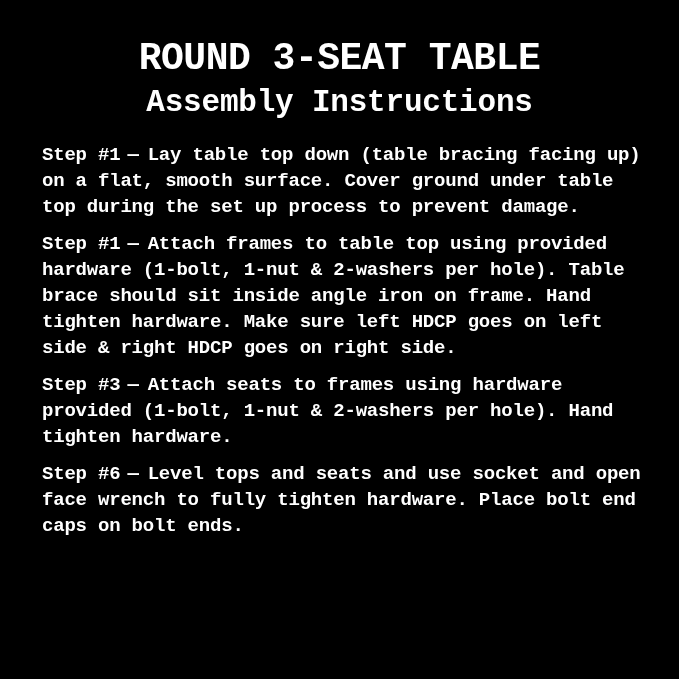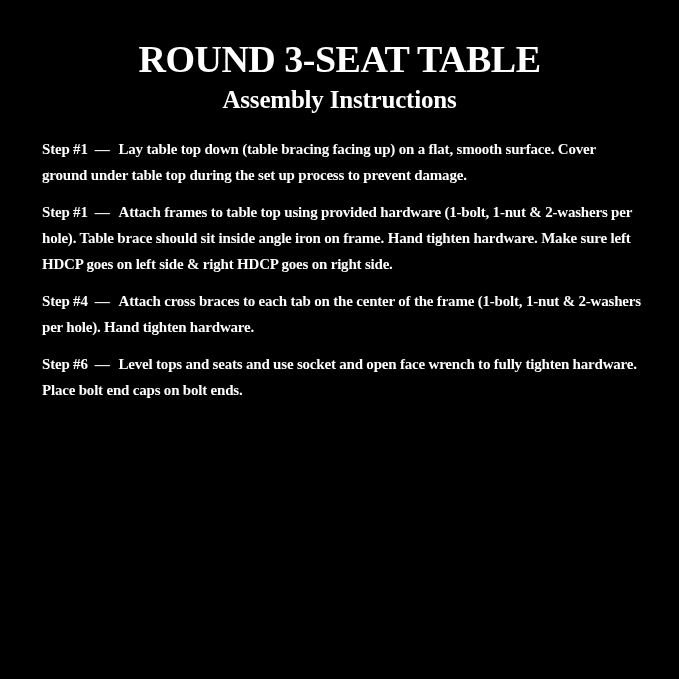--- a/index.html
+++ b/index.html
@@ -6,66 +6,66 @@
     margin: 0;
     padding: 0;
     background: #000000;
   }
   .sheet {
     position: relative;
     width: 679px;
     height: 679px;
     background: #000000;
     color: #ffffff;
-    font-family: Liberation Serif, serif;
+    font-family: Liberation Mono, monospace;
     font-weight: bold;
     overflow: hidden;
     box-sizing: border-box;
     border-radius: 15px;
   }
   .title {
     margin: 0;
     padding-top: 40px;
     text-align: center;
     font-size: 38px;
     line-height: 1.0;
     letter-spacing: -0.5px;
   }
   .subtitle {
     margin: 0;
     padding-top: 9px;
     text-align: center;
-    font-size: 25px;
+    font-size: 31px;
     line-height: 1.0;
     letter-spacing: -0.2px;
   }
   .steps {
     margin: 24px 36px 0 42px;
   }
   .step {
     margin: 0 0 11px 0;
-    font-size: 15px;
+    font-size: 19px;
     line-height: 26px;
     letter-spacing: -0.2px;
   }
   .step-sep {
     display: inline-block;
     margin: 0 9px 0 7px;
   }
 </style>
 </head>
 <body>
 
 <div class="sheet">
   <h1 class="title">ROUND 3-SEAT TABLE</h1>
   <h2 class="subtitle">Assembly Instructions</h2>
   <div class="steps" id="steps">
   <p class="step"><span class="step-label">Step #1</span><span class="step-sep">—</span><span class="step-text">Lay table top down (table bracing facing up) on a flat, smooth surface. Cover ground under table top during the set up process to prevent damage.</span></p>
 
   <p class="step"><span class="step-label">Step #1</span><span class="step-sep">—</span><span class="step-text">Attach frames to table top using provided hardware (1-bolt, 1-nut &amp; 2-washers per hole). Table brace should sit inside angle iron on frame. Hand tighten hardware. Make sure left HDCP goes on left side &amp; right HDCP goes on right side.</span></p>
 
+  <p class="step"><span class="step-label">Step #3</span><span class="step-sep">—</span><span class="step-text">Attach seats to frames using hardware provided (1-bolt, 1-nut &amp; 2-washers per hole). Hand tighten hardware.</span></p>
 
-  <p class="step"><span class="step-label">Step #4</span><span class="step-sep">—</span><span class="step-text">Attach cross braces to each tab on the center of the frame (1-bolt, 1-nut &amp; 2-washers per hole). Hand tighten hardware.</span></p>
 
 
   <p class="step"><span class="step-label">Step #6</span><span class="step-sep">—</span><span class="step-text">Level tops and seats and use socket and open face wrench to fully tighten hardware. Place bolt end caps on bolt ends.</span></p>
 </div>
 </div>
 
 </body></html>

